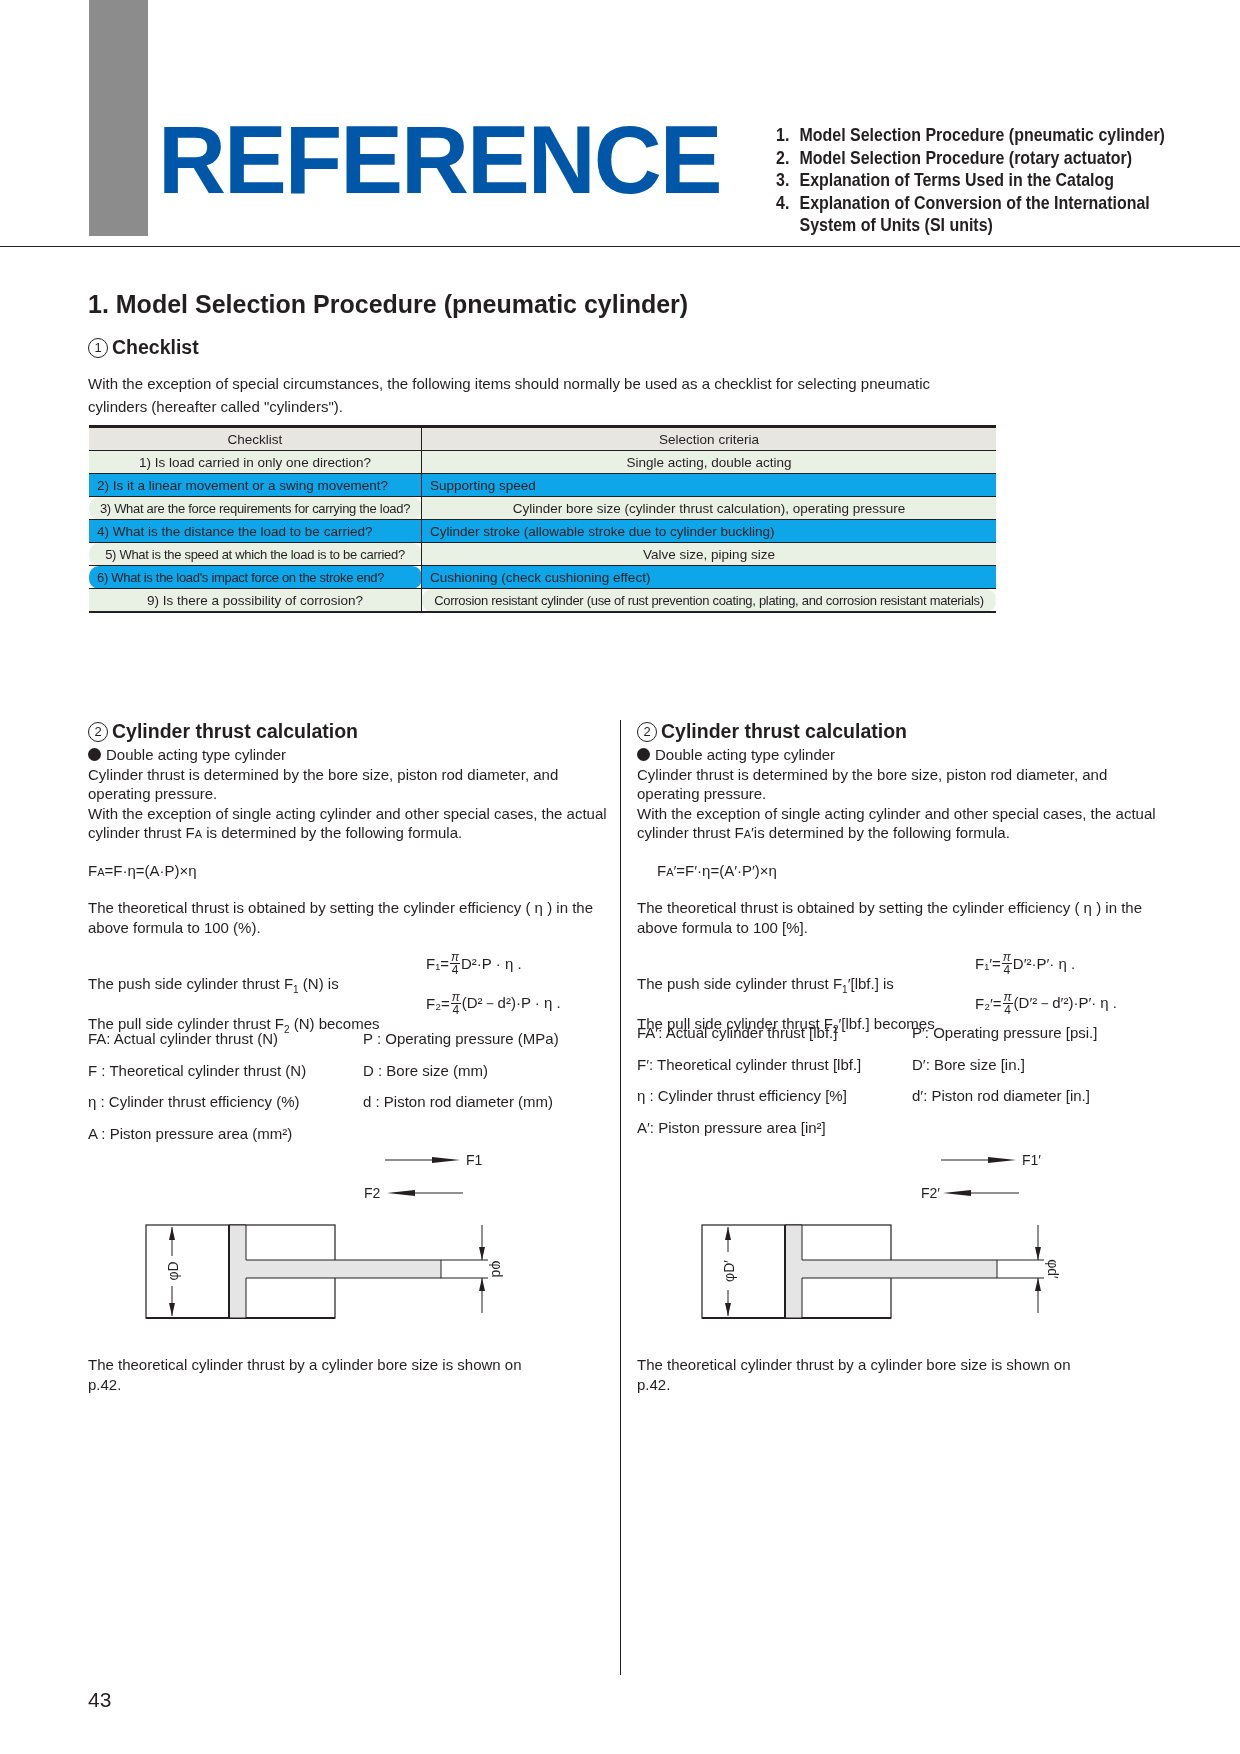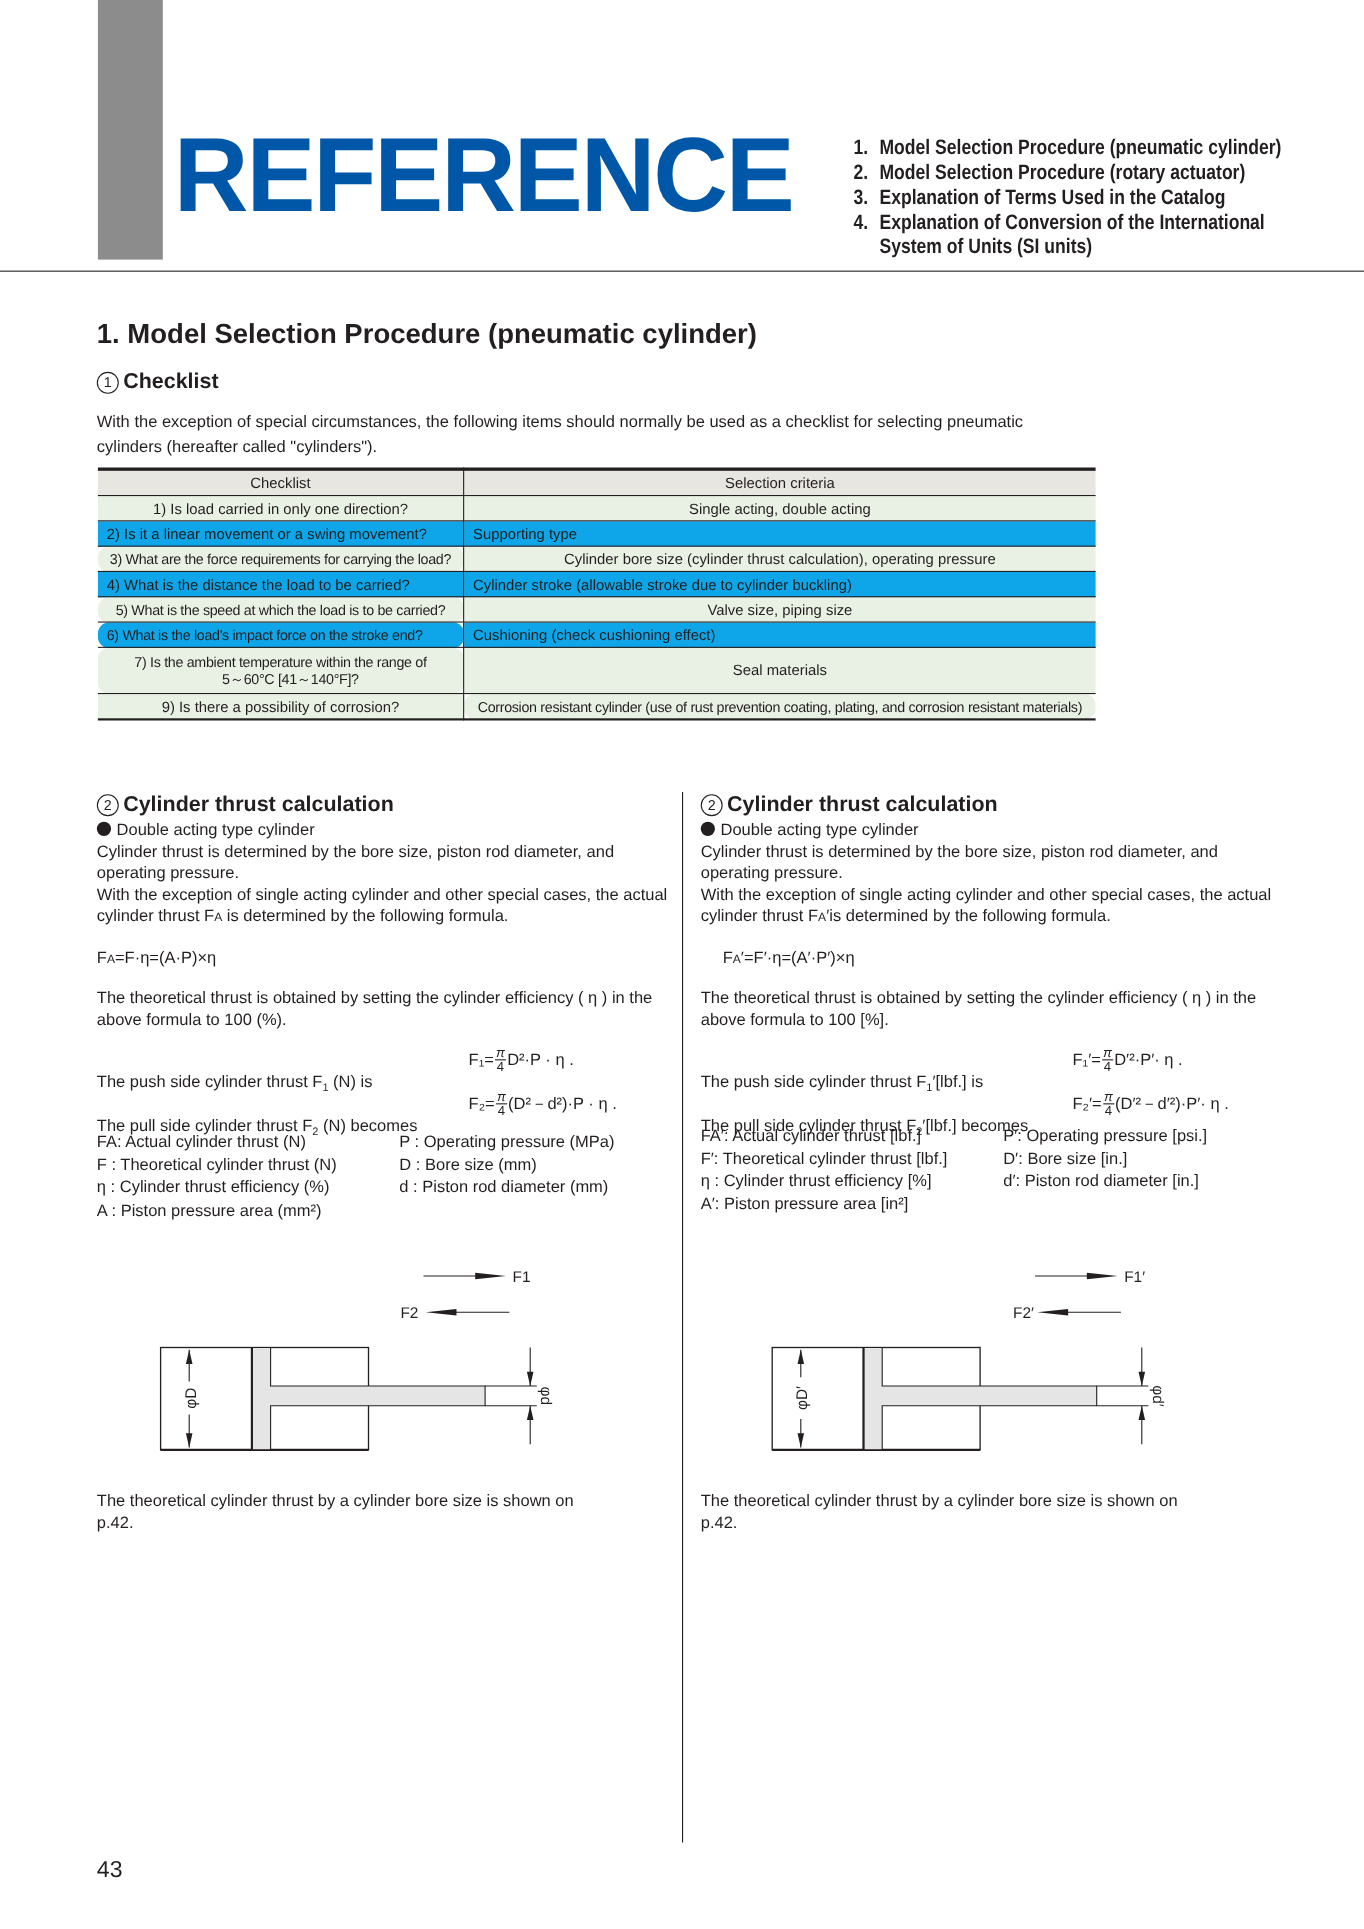--- a/index.html
+++ b/index.html
@@ -41,21 +41,21 @@
   .bullet { display: inline-block; width: 13px; height: 13px; border-radius: 50%; background: #231f20;
             margin-right: 5px; vertical-align: -1px; }
   .formula { font-size: 15px; }
   .formula-row { display: flex; align-items: center; height: 40px; }
   .formula-label { width: 338px; flex: none; margin-top: 44px; }
   .frac { display: inline-flex; flex-direction: column; align-items: center; vertical-align: middle;
           font-size: 12px; line-height: 12px; margin: 0 1px; }
   .frac .num { border-bottom: 1px solid #231f20; padding: 0 1px; font-style: italic; }
   sub, sup { font-size: 10px; }
   .sc { font-size: 11px; }
-  .defs { display: grid; grid-template-columns: 275px 245px; row-gap: 1px; line-height: 19.5px; }
+  .defs { display: grid; grid-template-columns: 275px 245px; row-gap: 12px; line-height: 19.5px; }
   .note { line-height: 20px; }
 
   .vrule { position: absolute; left: 620px; top: 720px; width: 1px; height: 955px; background: #231f20; }
   .page-num { position: absolute; left: 88px; top: 1688px; font-size: 21px; }
 
   .diagram { position: absolute; top: 1140px; width: 400px; height: 190px; }
   .diag-left { left: 130px; }
   .diag-right { left: 680px; }
   .diagram svg text { font-family: "Liberation Sans", sans-serif; font-size: 14px; fill: #231f20; }
 </style>
@@ -105,44 +105,37 @@
       <th>Selection criteria</th>
     </tr>
   </thead>
   <tbody>
     <tr class="g">
       <td>1) Is load carried in only one direction?</td>
       <td>Single acting, double acting</td>
     </tr>
     <tr class="b">
       <td>2) Is it a linear movement or a swing movement?</td>
-      <td>Supporting type</td>
+      <td>Supporting speed</td>
     </tr>
     <tr class="g">
       <td class="condensed">3) What are the force requirements for carrying the load?</td>
       <td>Cylinder bore size (cylinder thrust calculation), operating pressure</td>
     </tr>
     <tr class="b">
       <td>4) What is the distance the load to be carried?</td>
       <td>Cylinder stroke (allowable stroke due to cylinder buckling)</td>
     </tr>
     <tr class="g">
       <td class="condensed">5) What is the speed at which the load is to be carried?</td>
       <td>Valve size, piping size</td>
     </tr>
     <tr class="b">
       <td class="condensed">6) What is the load's impact force on the stroke end?</td>
       <td>Cushioning (check cushioning effect)</td>
-    </tr>
-    <tr class="g tall">
-      <td class="condensed">
-        <div>7) Is the ambient temperature within the range of</div>
-        <div class="q2">5～60°C [41～140°F]?</div>
-      </td>
-      <td>Seal materials</td>
     </tr>
     <tr class="g">
       <td>9) Is there a possibility of corrosion?</td>
       <td class="condensed">Corrosion resistant cylinder (use of rust prevention coating, plating, and corrosion resistant materials)</td>
     </tr>
   </tbody>
 </table>
 
 <div class="col col-left">
   <div class="h2">

